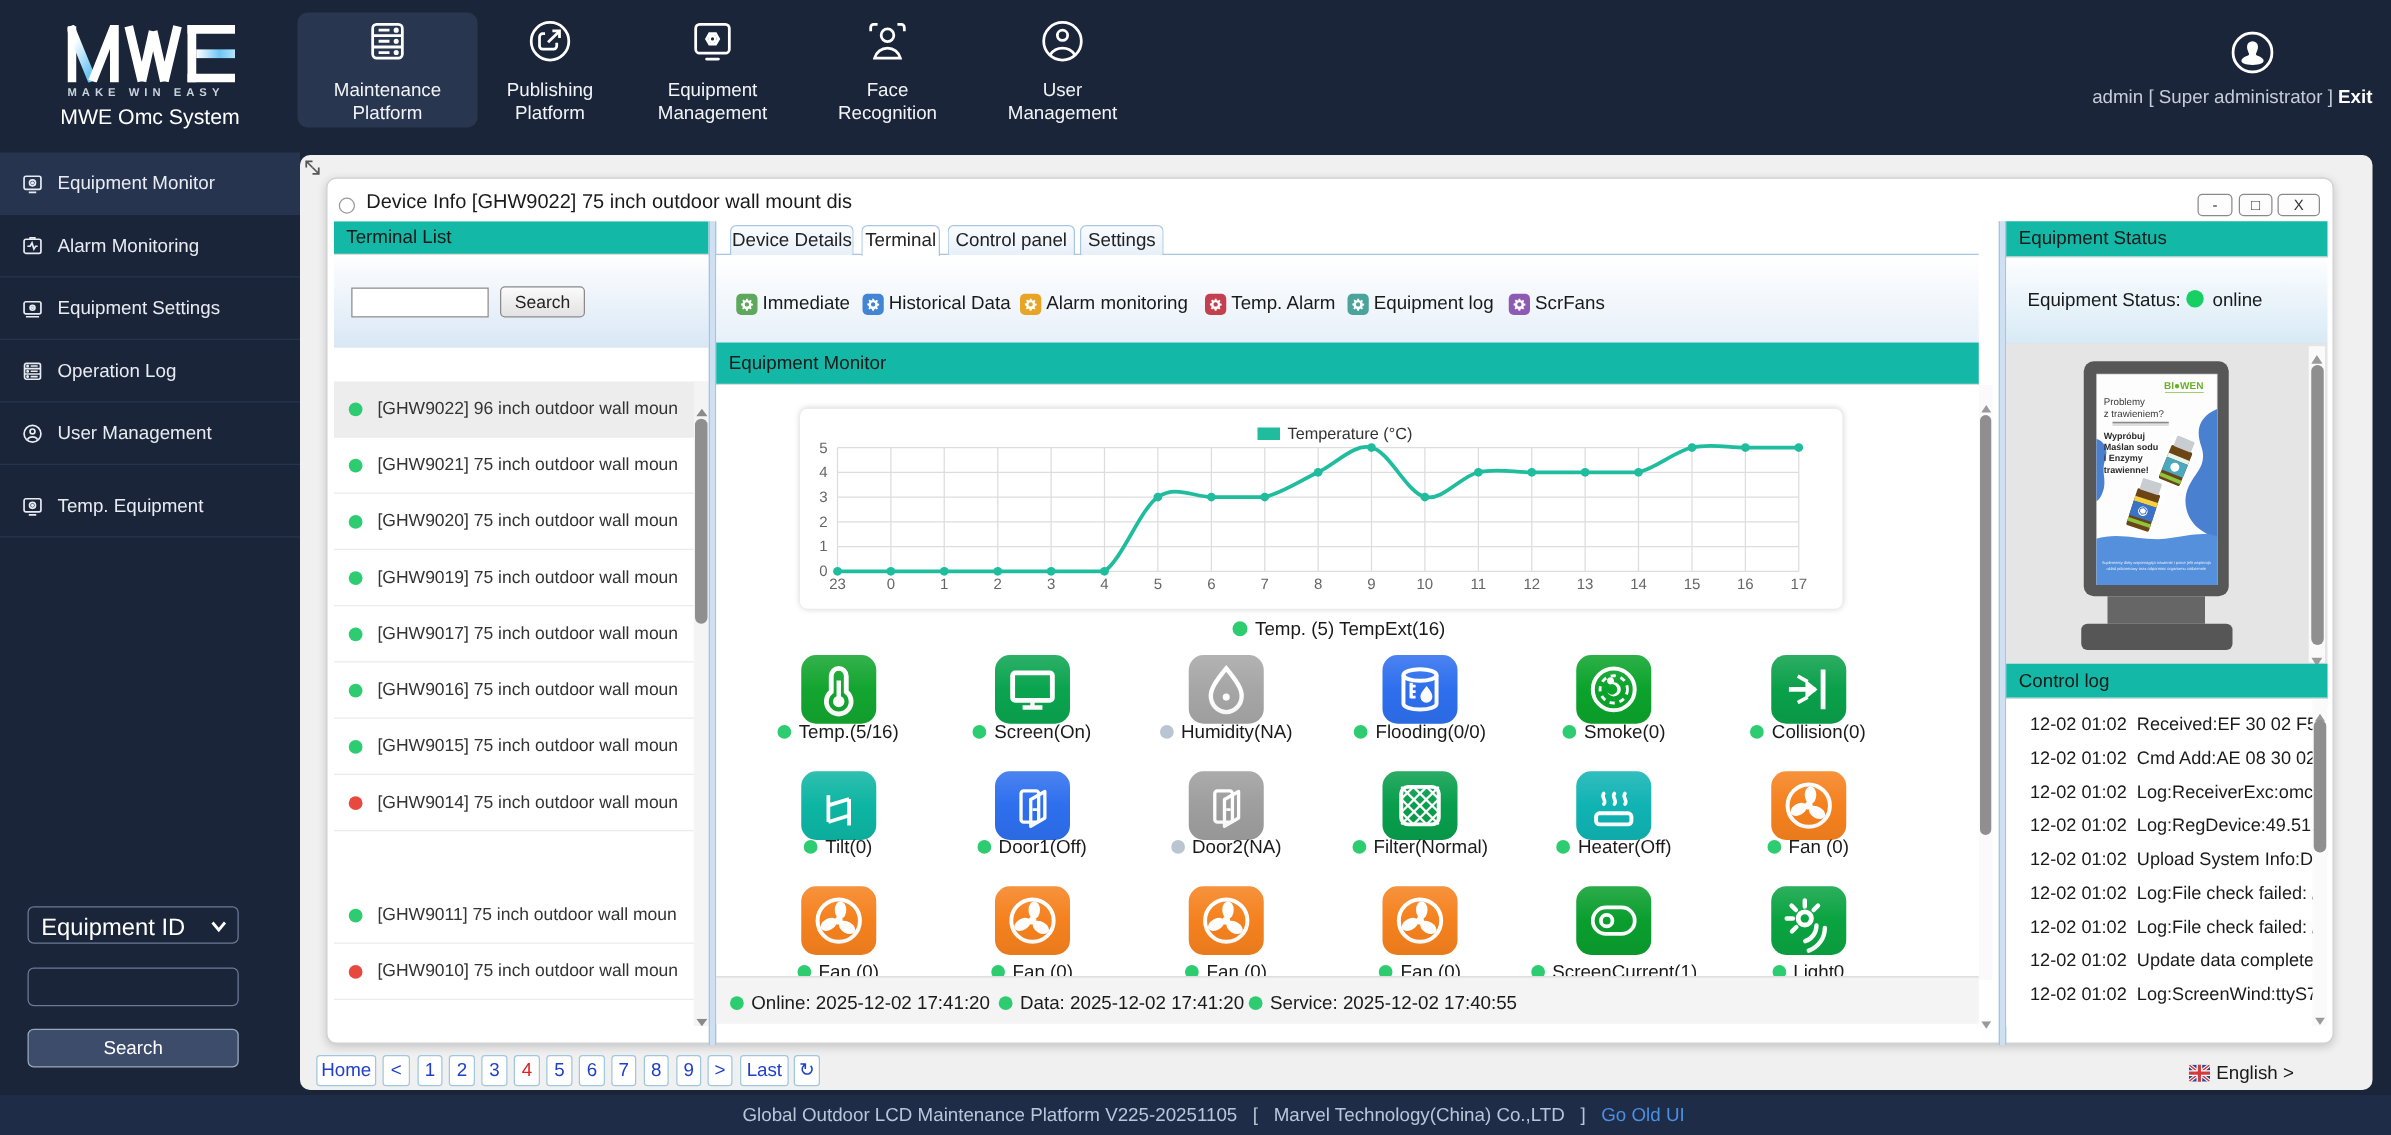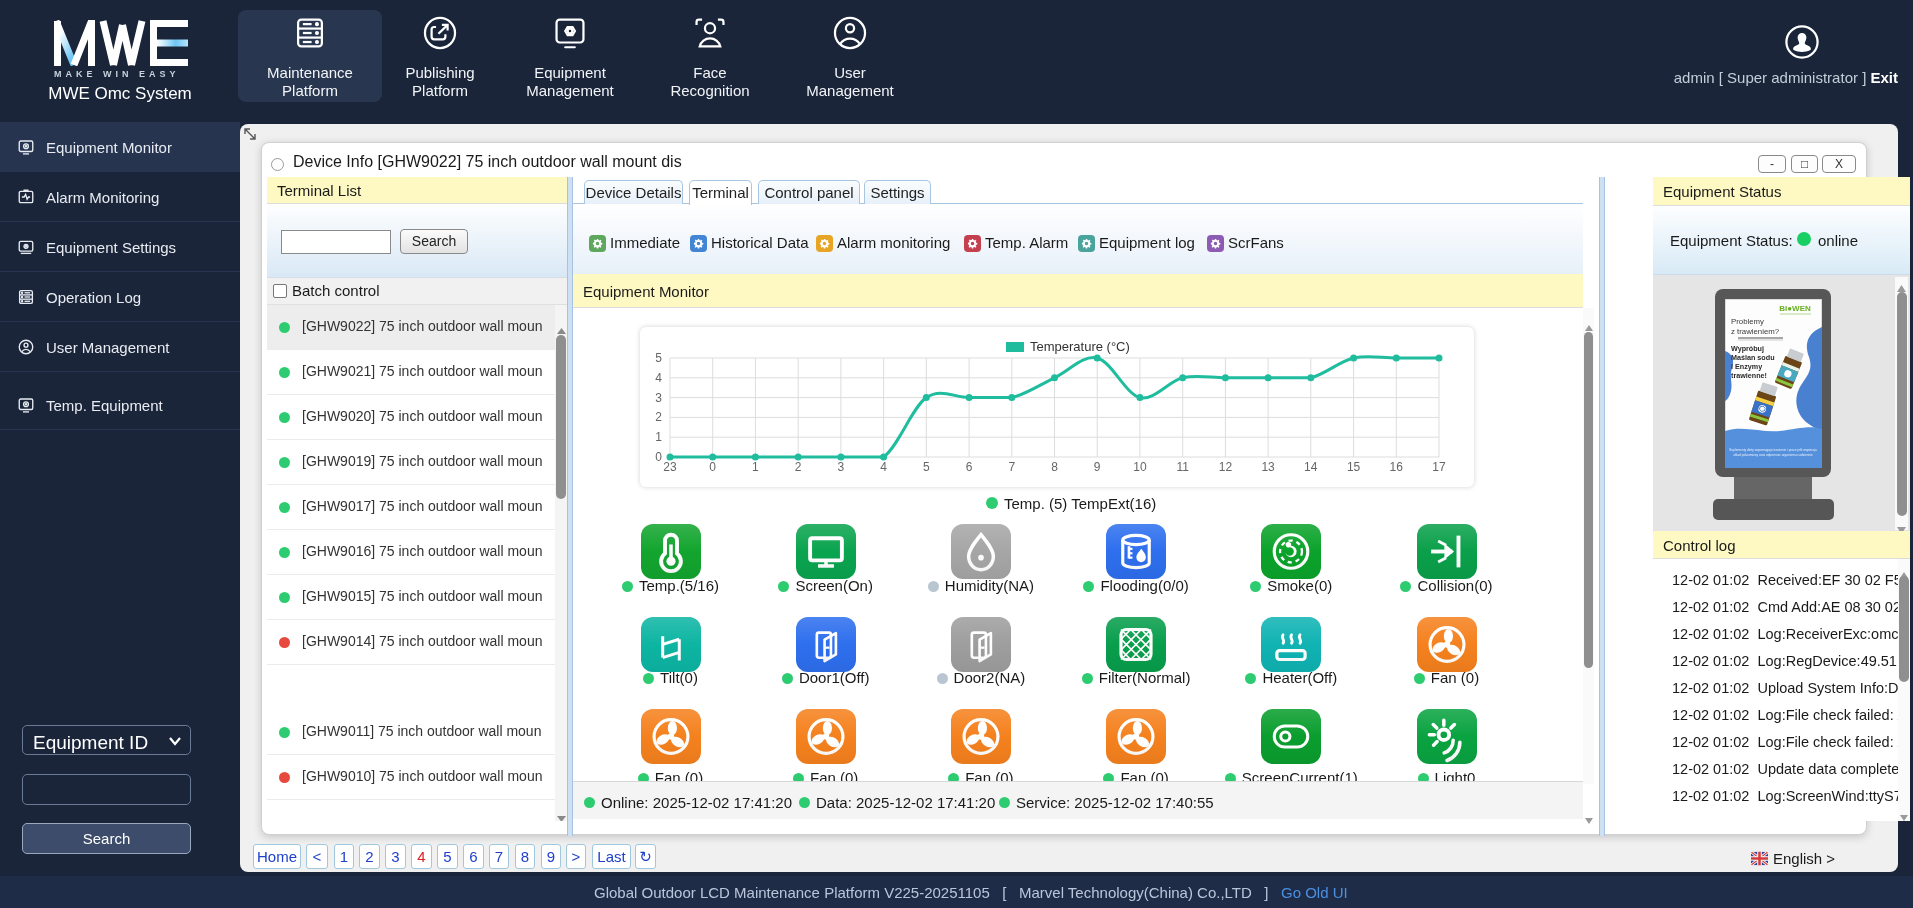--- a/index.html
+++ b/index.html
@@ -20,21 +20,21 @@
 .menuitem .mi-icon { position:absolute; left:17px; top:50%; transform:translateY(-50%); width:18px; height:18px; }
 .menuactive { background:#263450; }
 
 .sbctl { left:22px; width:169px; border:1px solid #6b7a94; border-radius:5px; background:transparent; color:#fff; }
 
 #main { left:240px; top:124px; width:1658px; height:748px; background:#f0f0f0; border-radius:8px; }
 
 #dialog { left:21px; top:18px; width:1606px; height:693px; background:#fff; border:1px solid #d0d0d0; border-radius:8px; box-shadow:0 2px 8px rgba(0,0,0,0.18); }
 .winbtn { top:12px; height:18px; background:#fdfdfd; border:1px solid #8a8a8a; border-radius:4px; color:#333; font-size:12px; text-align:center; line-height:16px; }
 
-.phead { background:#fef9c3; border-bottom:1px solid #dcdcdc; color:#1a1a1a; font-size:15px;padding-left:29px; }
+.phead { background:#14b8a6; border-bottom:1px solid #dcdcdc; color:#1a1a1a; font-size:15px;padding-left:29px; }
 .phead span { position:absolute; left:10px; top:50%; transform:translateY(-50%); }
 
 #termpanel { left:5px; top:34px; width:300px; height:644px; background:#fff; overflow:hidden; }
 .termrow { left:0; width:290px; height:45px; border-bottom:1px solid #ebebeb; font-size:14px; color:#333; }
 .dot { border-radius:50%; display:inline-block; }
 
 .vdivider { width:6px; background:#cfe0f2; border-left:1px solid #a6c4e2; border-right:1px solid #a6c4e2; }
 
 .tab { top:3px; height:24px; border:1px solid #a8c6e2; border-bottom:none; border-radius:5px 5px 0 0; background:linear-gradient(#fafcfe,#e7f0f9); font-size:15px; color:#222; text-align:center; line-height:23px; }
 .tabactive { background:#fff; height:25px; z-index:2; }
@@ -228,28 +228,24 @@
       <div class="abs winbtn" style="left:1560px;width:34px;">X</div>
 
       <div id="termpanel" class="abs">
         <div class="abs phead" style="left:0;top:0;width:300px;height:27px;">
             <span>Terminal List</span>
           </div>
         <div class="abs" style="left:0;top:27px;width:300px;height:74px;background:linear-gradient(#fefefe,#d9e8f6);border-bottom:1px solid #d5dde5;">
           <div class="abs" style="left:14px;top:26px;width:110px;height:24px;background:#fff;border:1px solid #8a8a8a;"></div>
           <div class="abs" style="left:133px;top:25px;width:68px;height:25px;background:linear-gradient(#fbfbfb,#e2e2e2);border:1px solid #8a8a8a;border-radius:4px;font-size:14px;color:#222;text-align:center;line-height:23px;">Search</div>
         </div>
-        <div class="abs" style="left:0;top:101px;width:300px;height:27px;background:#f1f1f1;border-bottom:1px solid #e0e0e0;">
-          <div class="abs" style="left:6px;top:6px;width:14px;height:14px;background:#fff;border:1px solid #777;border-radius:2px;"></div>
-          <div class="abs" style="left:25px;top:4px;font-size:15px;color:#1a1a1a;">Batch control</div>
-        </div>
         <div class="abs" style="left:0;top:128px;width:290px;height:516px;overflow:hidden;" id="termrows">
             <div class="abs termrow" style="top:0px;background:#ededed;">
               <span class="dot" style="position:absolute;left:12px;top:17px;width:11px;height:11px;background:#2ecc71;"></span>
-              <span class="abs" style="left:35px;top:13px;white-space:nowrap;">[GHW9022] 75 inch outdoor wall moun</span>
+              <span class="abs" style="left:35px;top:13px;white-space:nowrap;">[GHW9022] 96 inch outdoor wall moun</span>
             </div>
             <div class="abs termrow" style="top:45px;">
               <span class="dot" style="position:absolute;left:12px;top:17px;width:11px;height:11px;background:#2ecc71;"></span>
               <span class="abs" style="left:35px;top:13px;white-space:nowrap;">[GHW9021] 75 inch outdoor wall moun</span>
             </div>
             <div class="abs termrow" style="top:90px;">
               <span class="dot" style="position:absolute;left:12px;top:17px;width:11px;height:11px;background:#2ecc71;"></span>
               <span class="abs" style="left:35px;top:13px;white-space:nowrap;">[GHW9020] 75 inch outdoor wall moun</span>
             </div>
             <div class="abs termrow" style="top:135px;">
@@ -591,21 +587,21 @@
           <span class="abs" style="left:28px;top:12px;">Online: 2025-12-02 17:41:20</span>
           <span class="dot" style="position:absolute;left:226px;top:15px;width:11px;height:11px;background:#2ecc71;"></span>
           <span class="abs" style="left:243px;top:12px;">Data: 2025-12-02 17:41:20</span>
           <span class="dot" style="position:absolute;left:426px;top:15px;width:11px;height:11px;background:#2ecc71;"></span>
           <span class="abs" style="left:443px;top:12px;">Service: 2025-12-02 17:40:55</span>
         </div>
       </div>
 
       <div class="abs vdivider" style="left:1337px;top:34px;height:659px;"></div>
 
-      <div class="abs" style="left:1343px;top:34px;width:257px;height:659px;margin-left:48px;" id="statuspanel">
+      <div class="abs" style="left:1343px;top:34px;width:257px;height:659px;" id="statuspanel">
         <div class="abs phead" style="left:0;top:0;width:257px;height:29px;">
             <span>Equipment Status</span>
           </div>
         <div class="abs" style="left:0;top:29px;width:257px;height:69px;background:linear-gradient(#fdfeff,#d8eaf6);border-bottom:1px solid #cddcec;">
           <span class="abs" style="left:17px;top:26px;font-size:15px;color:#1a1a1a;">Equipment Status:</span>
           <span class="dot" style="position:absolute;left:144px;top:26px;width:14px;height:14px;background:#17cf62;"></span>
           <span class="abs" style="left:165px;top:26px;font-size:15px;color:#1a1a1a;">online</span>
         </div>
 
         <div class="abs" style="left:0;top:98px;width:257px;height:290px;background:#e5e5e5;" id="devicearea">

